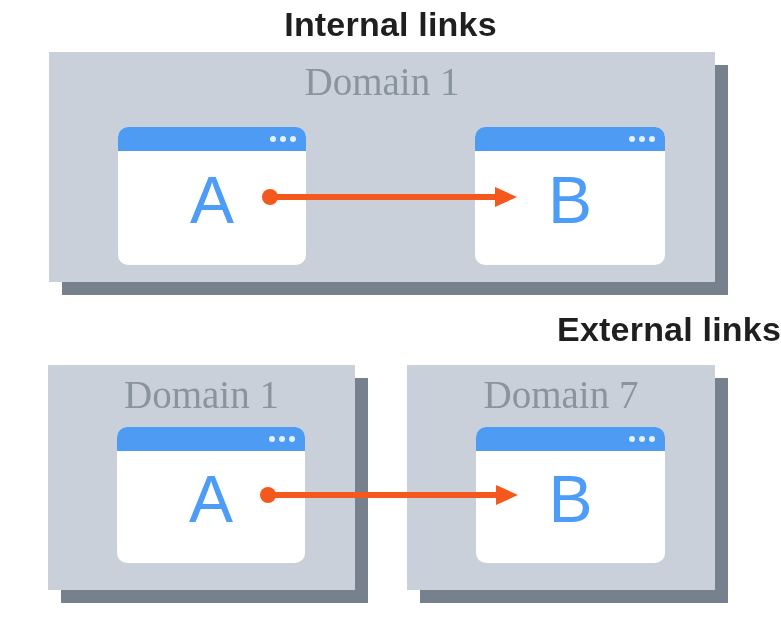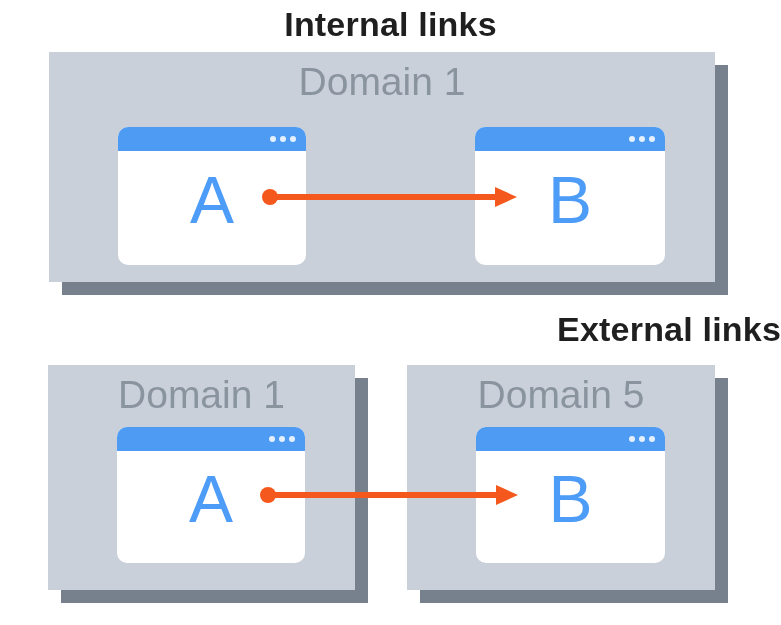--- a/index.html
+++ b/index.html
@@ -34,20 +34,21 @@
   #box-ext-2    { left:407px; top:365px; width:308px; height:225px; }
 
   .domain-label {
     position:absolute;
     top:7px; left:0; width:100%;
     text-align:center;
     font-size:39px;
     font-weight:400;
     color:#8a949f;
     line-height:46px;
+    font-family:Liberation Serif, serif;
   }
 
   .browser-card {
     position:absolute;
     background:#ffffff;
     border-radius:10px;
     overflow:hidden;
   }
   #card-int-a { left:69px;  top:75px; width:188px; height:138px; }
   #card-int-b { left:426px; top:75px; width:190px; height:138px; }
@@ -161,21 +162,21 @@
           <i></i>
             <i></i>
             <i></i>
         </span>
       </div>
       <div class="card-letter">A</div>
     </div>
   </div>
 
   <div class="domain-box" id="box-ext-2">
-    <div class="domain-label">Domain 5</div>
+    <div class="domain-label">Domain 7</div>
 
     <div class="browser-card" id="card-ext-b">
       <div class="card-header">
         <span class="window-dots">
           <i></i>
             <i></i>
             <i></i>
         </span>
       </div>
       <div class="card-letter">B</div>

